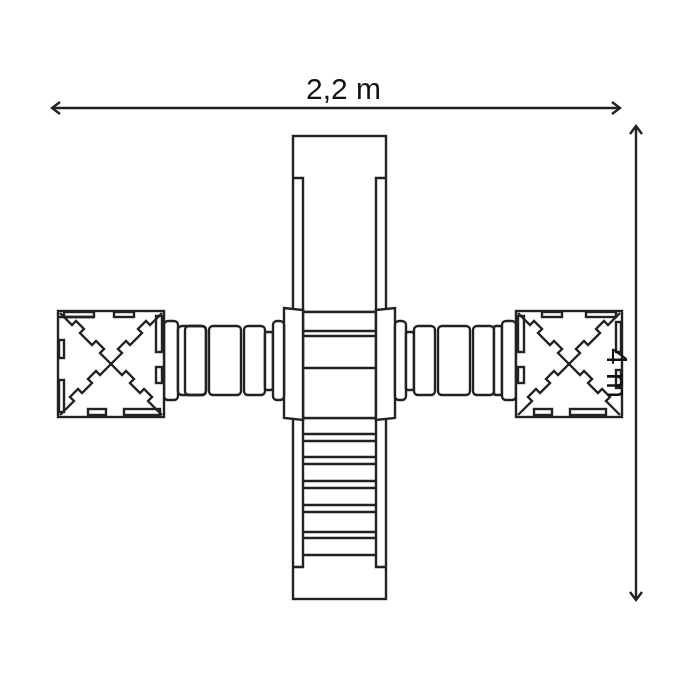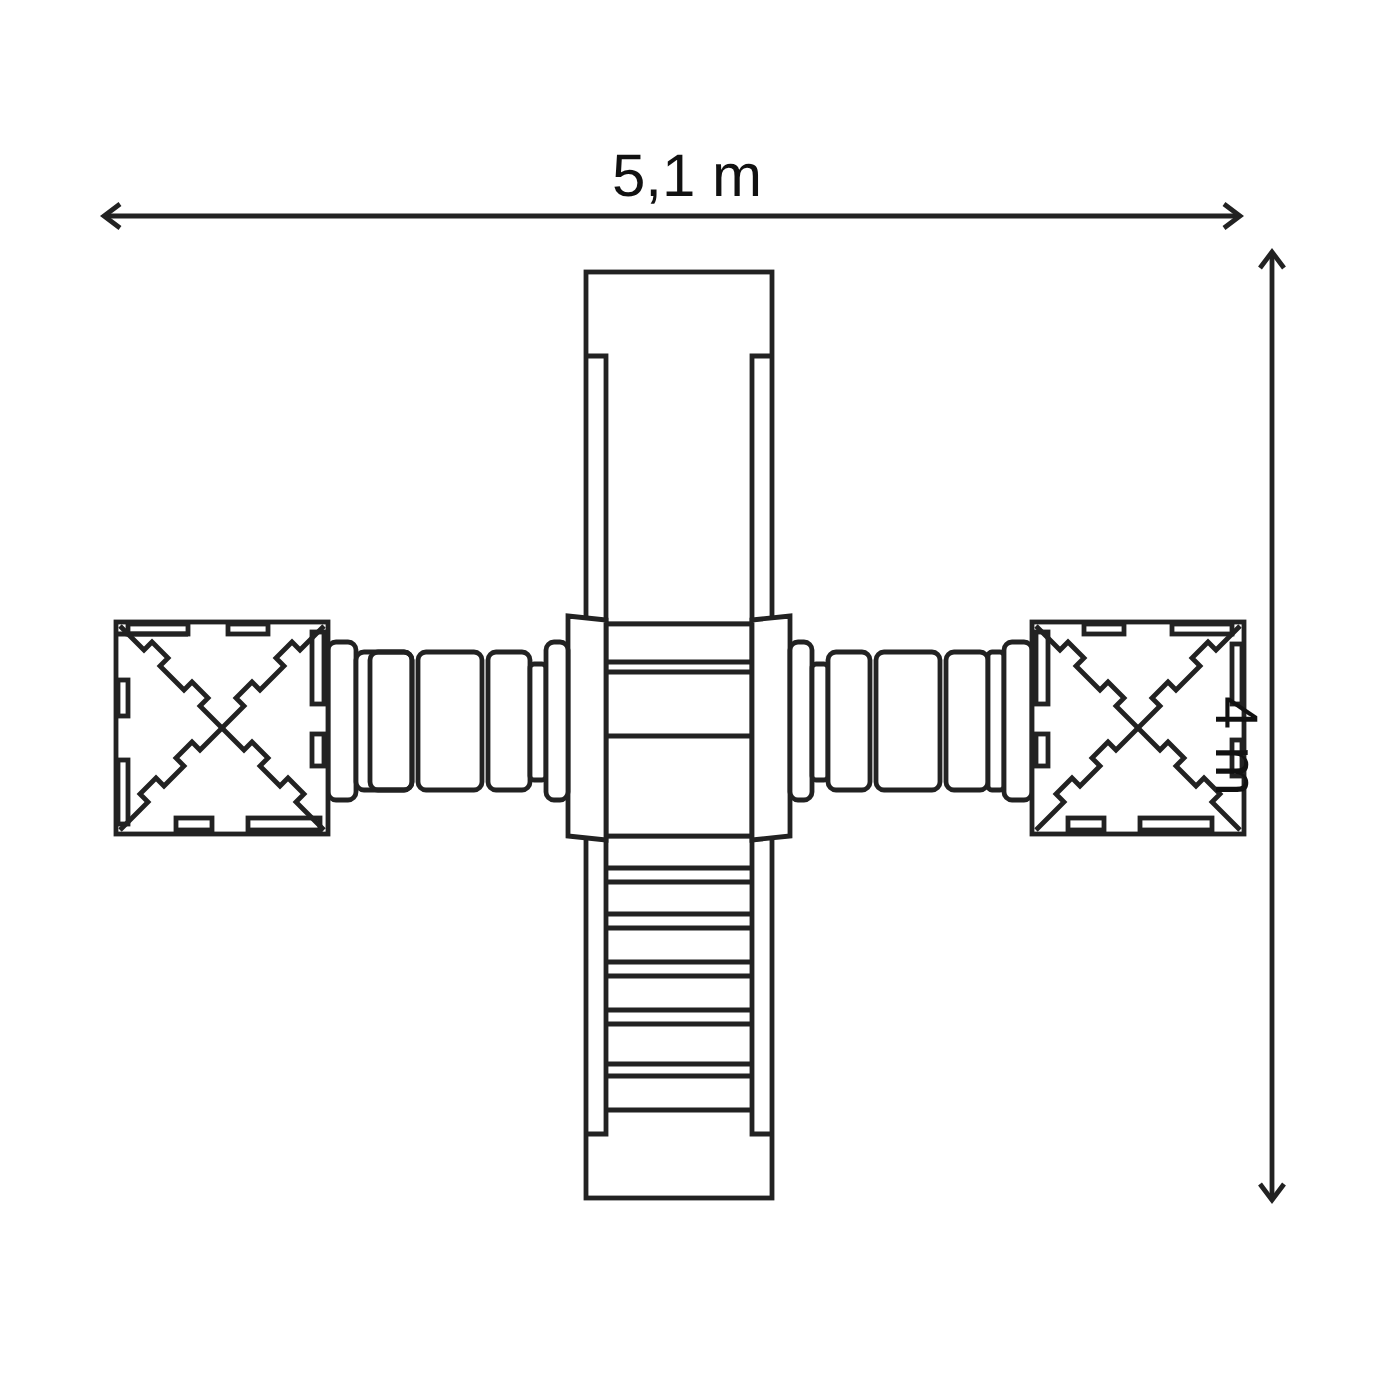--- a/index.html
+++ b/index.html
@@ -114,15 +114,15 @@
       <rect x="518" y="367" width="6" height="16"></rect>
       <rect x="616" y="322" width="5" height="30"></rect>
       <rect x="616" y="370" width="5" height="18"></rect>
       <rect x="534" y="409" width="18" height="6"></rect>
       <rect x="570" y="409" width="36" height="6"></rect>
       <path d="M518 313 L530 325 L534 321 L542 329 L538 333 L550 345 L554 341 L562 349 L558 353 L569 364 L580 375 L584 371 L592 379 L588 383 L598 393 L602 389 L610 397 L606 401 L620 415"></path>
       <path d="M620 313 L608 325 L604 321 L596 329 L600 333 L588 345 L584 341 L576 349 L580 353 L569 364 L558 375 L554 371 L546 379 L550 383 L540 393 L536 389 L528 397 L532 401 L518 415"></path>
     </g>
   </svg>
 
-  <div class="dim-label dim-width">5,1 m</div>
+  <div class="dim-label dim-width">2,2 m</div>
   <div class="dim-label dim-height">4 m</div>
 </div>
 
 </body></html>

